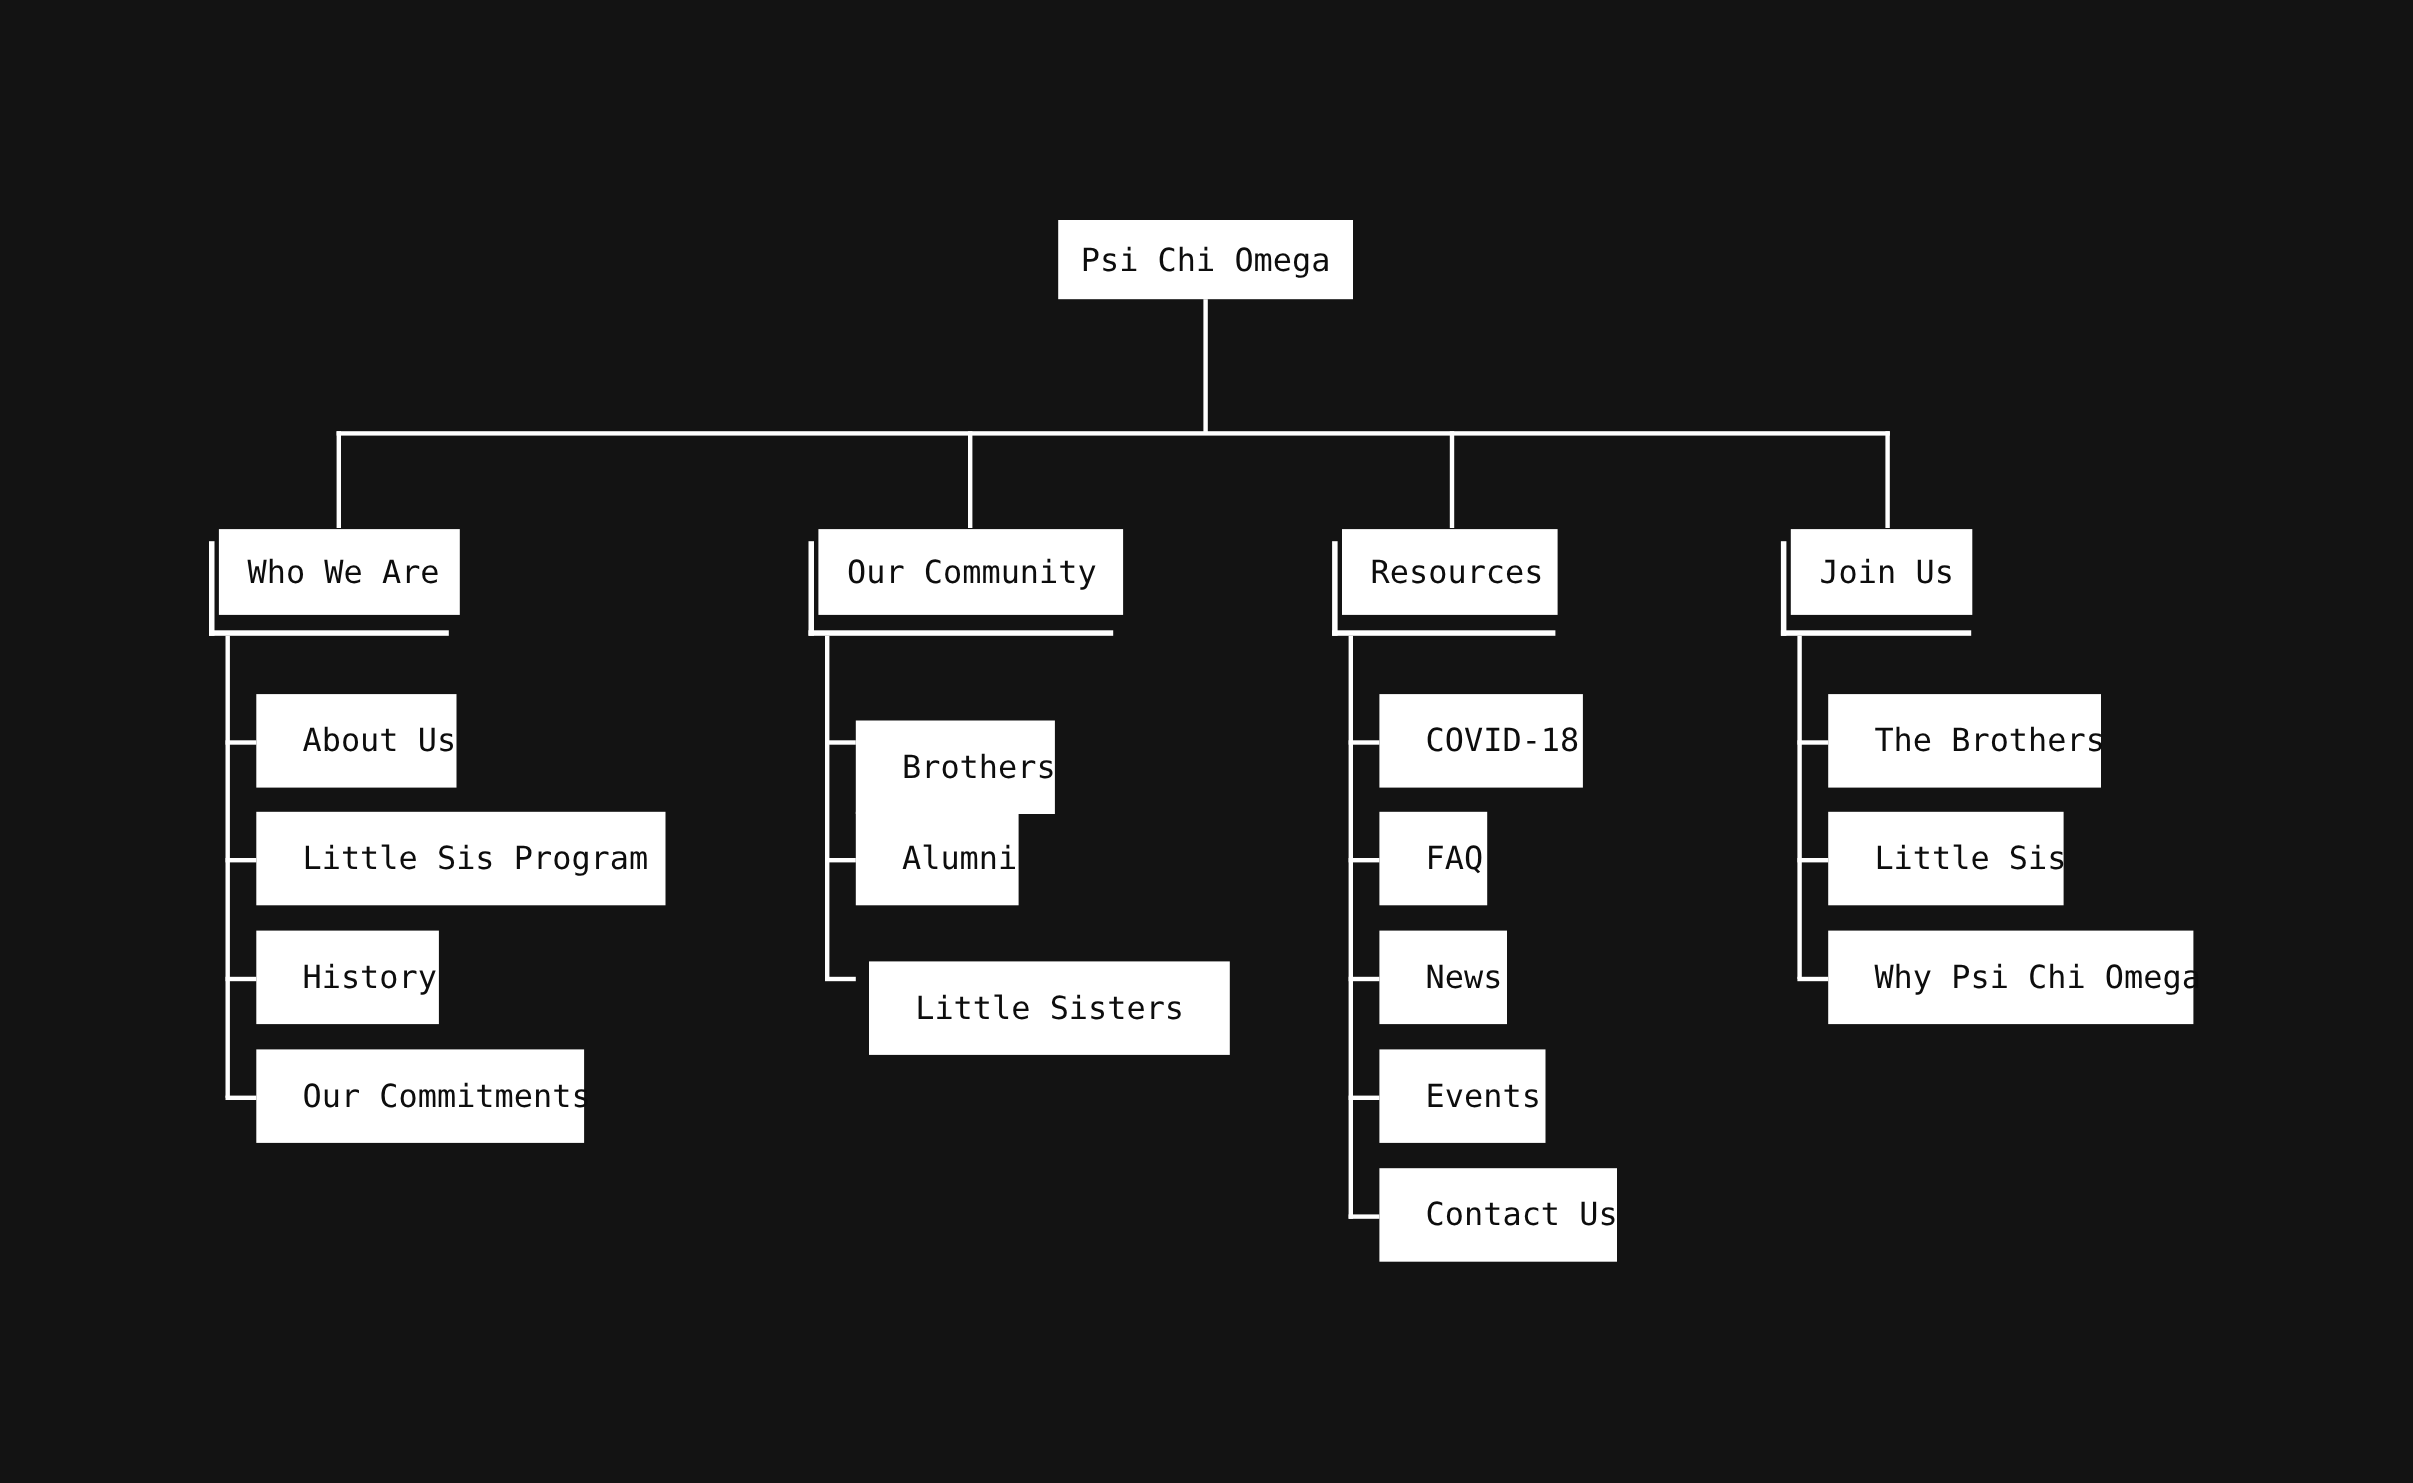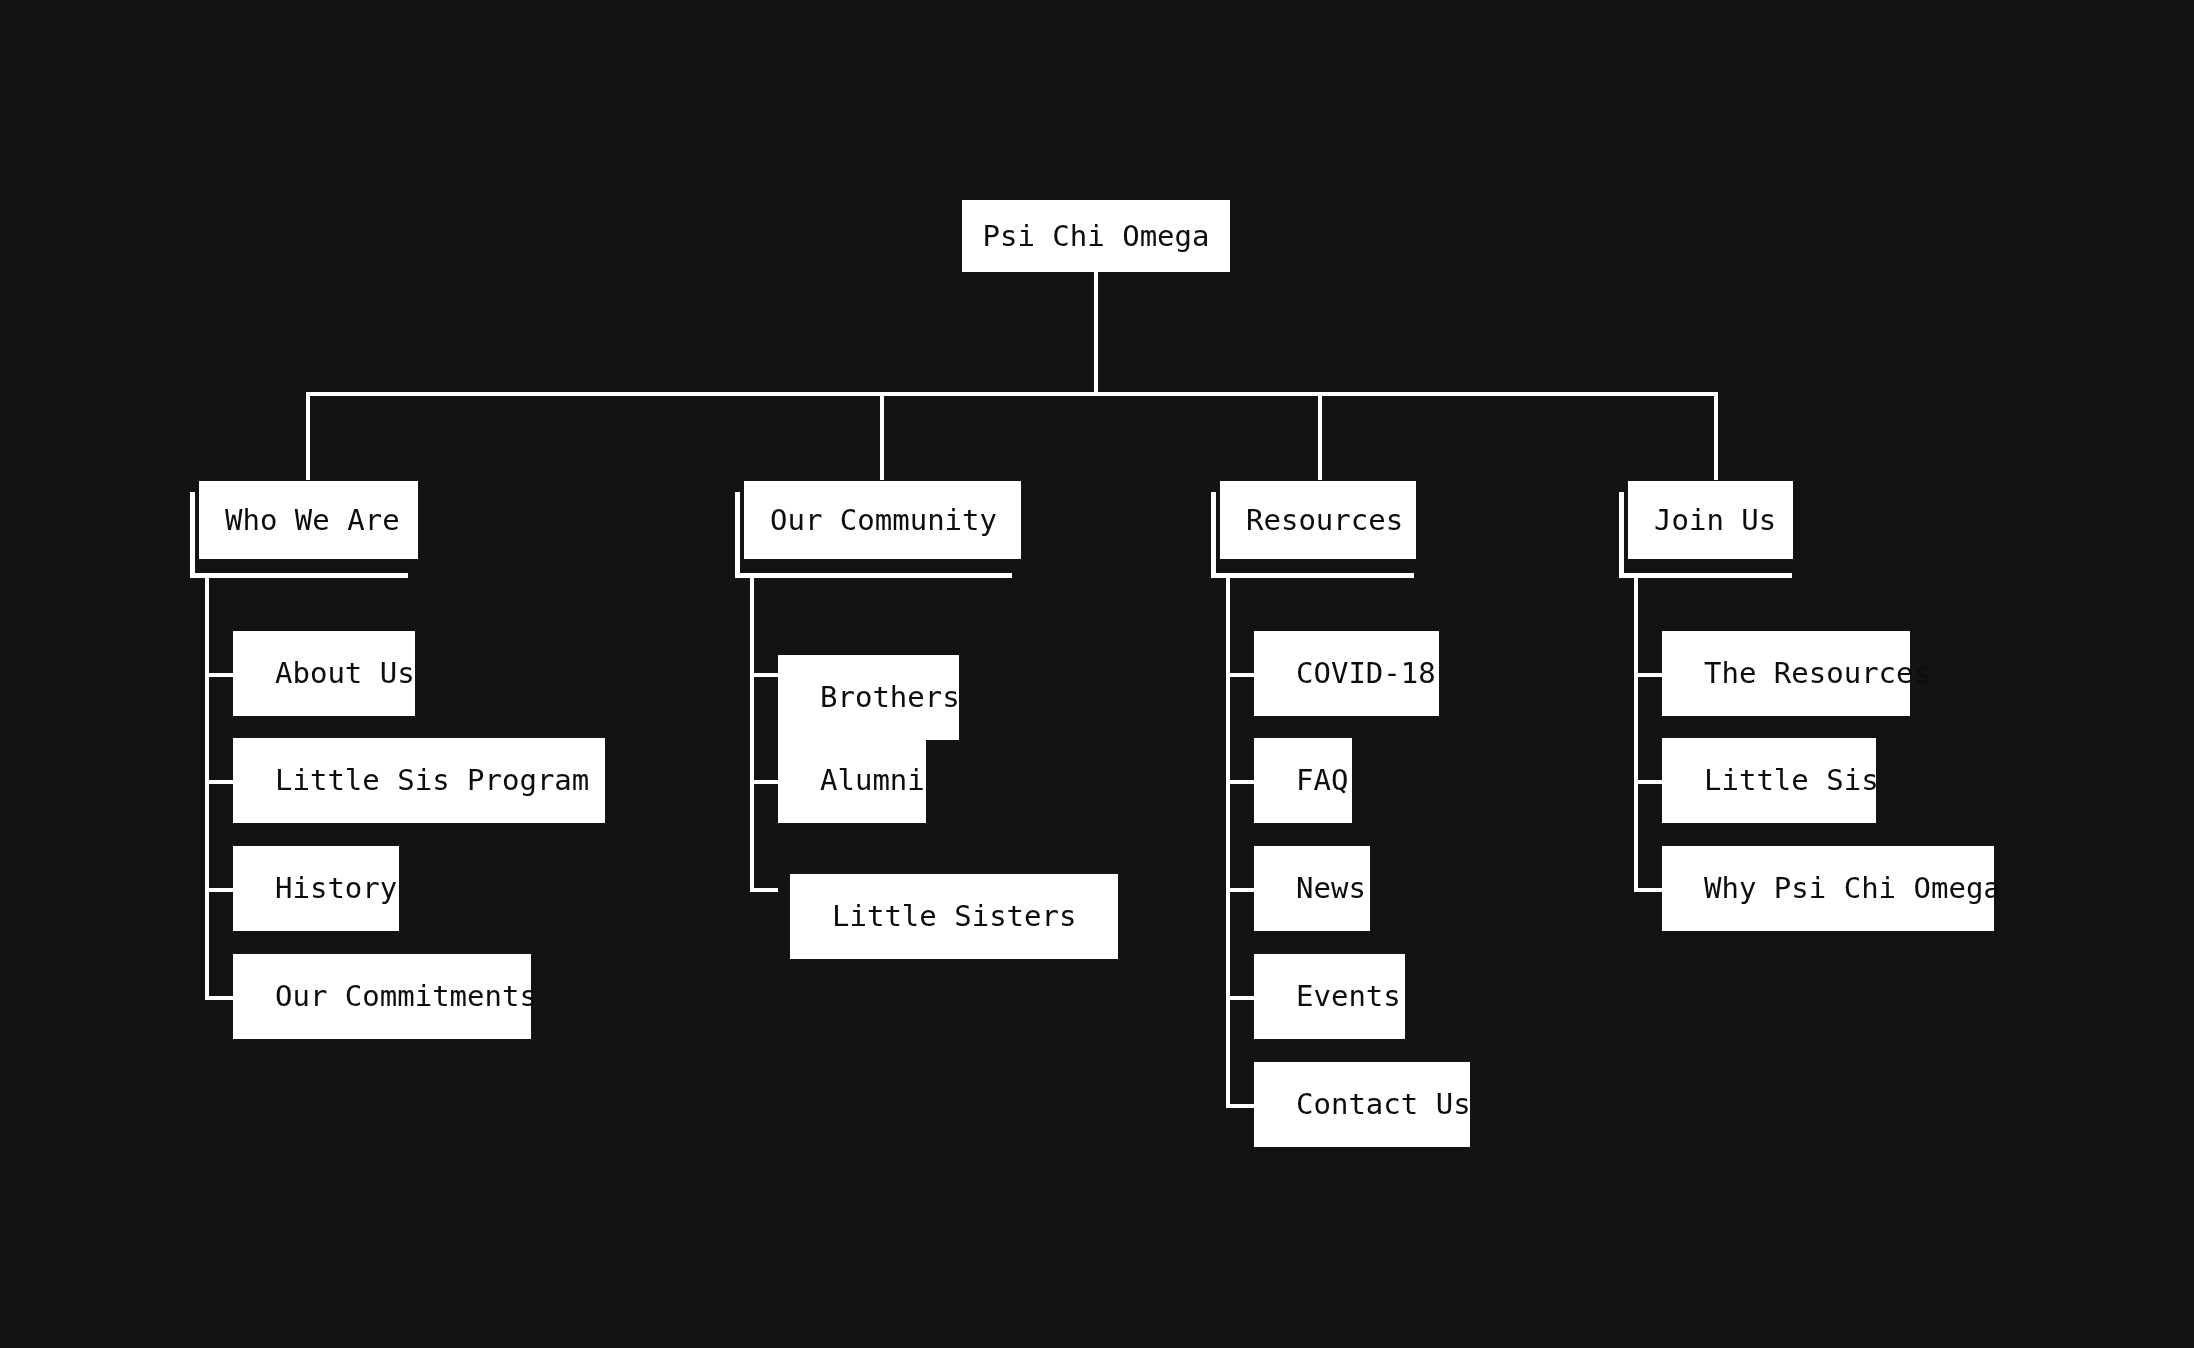--- a/index.html
+++ b/index.html
@@ -171,21 +171,21 @@
   <div class="shadow-v" style="left:1619px; top:492px; height:86px;"></div>
   <div class="shadow-h" style="left:1619px; top:573px; width:173px;"></div>
   <div class="node section" style="left:1628px; top:481px; width:165px;">
     <span class="label">Join Us</span>
   </div>
   <div class="line-v" style="left:1634px; top:578px; height:312px;"></div>
   <div class="line-h" style="left:1634px; top:673px; width:28px;"></div>
   <div class="line-h" style="left:1634px; top:780px; width:28px;"></div>
   <div class="line-h" style="left:1634px; top:888px; width:28px;"></div>
   <div class="node leaf" style="left:1662px; top:631px; width:248px;">
-    <span class="label">The Resources</span>
+    <span class="label">The Brothers</span>
   </div>
   <div class="node leaf" style="left:1662px; top:846px; width:332px;">
     <span class="label">Why Psi Chi Omega</span>
   </div>
   <div class="node leaf" style="left:1662px; top:738px; width:214px;">
     <span class="label">Little Sis</span>
   </div>
 
 </div>
 

